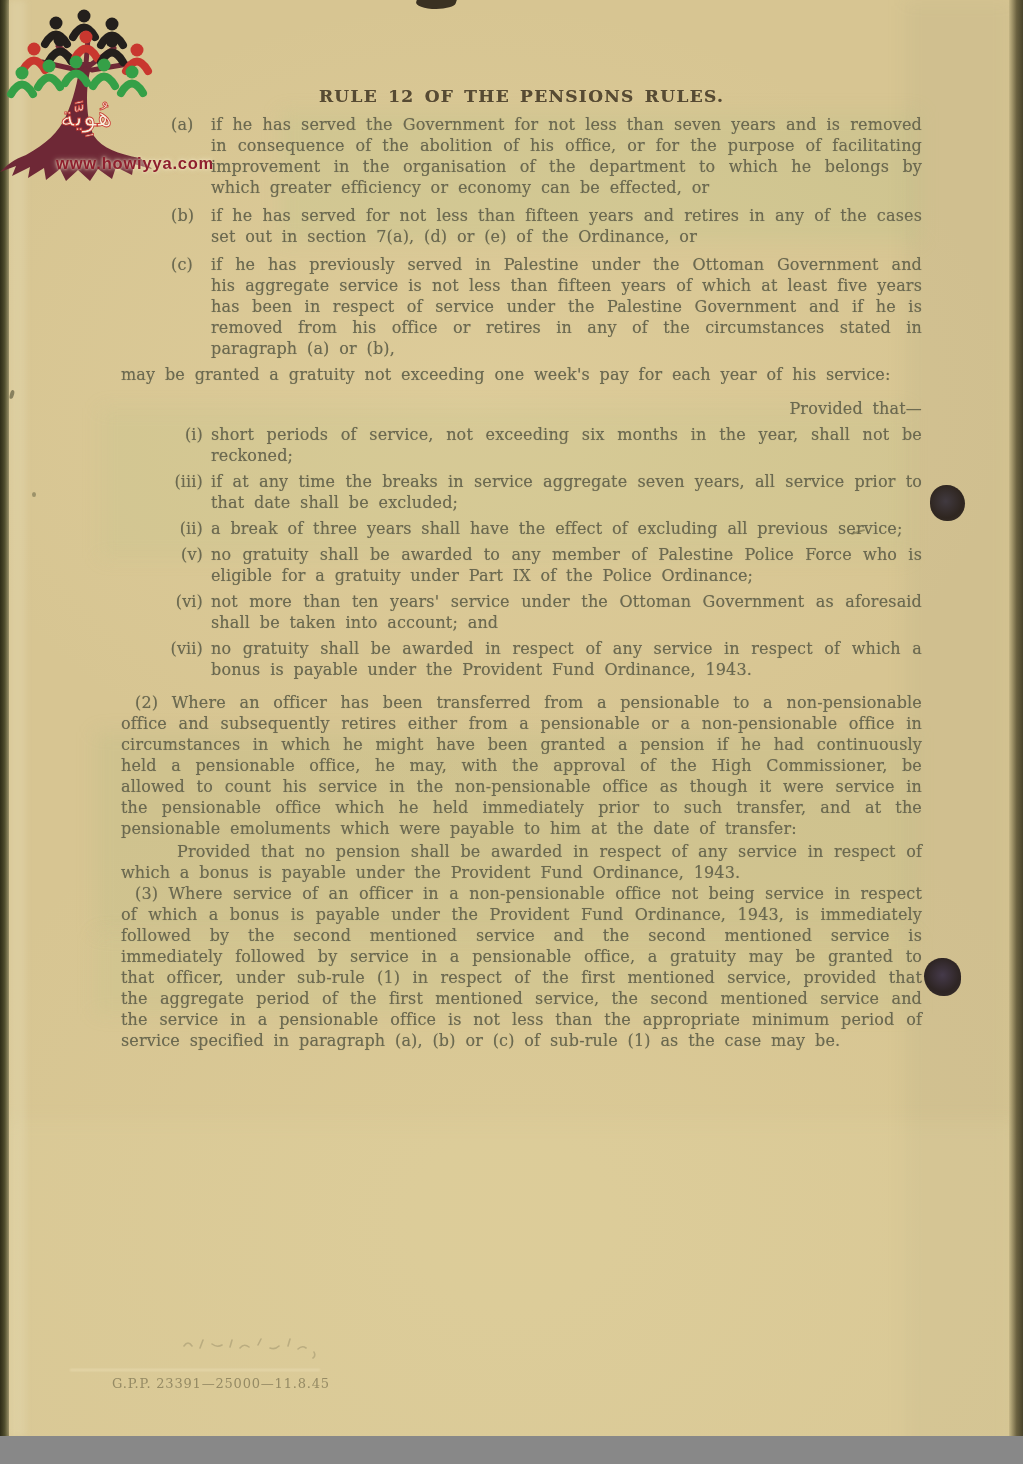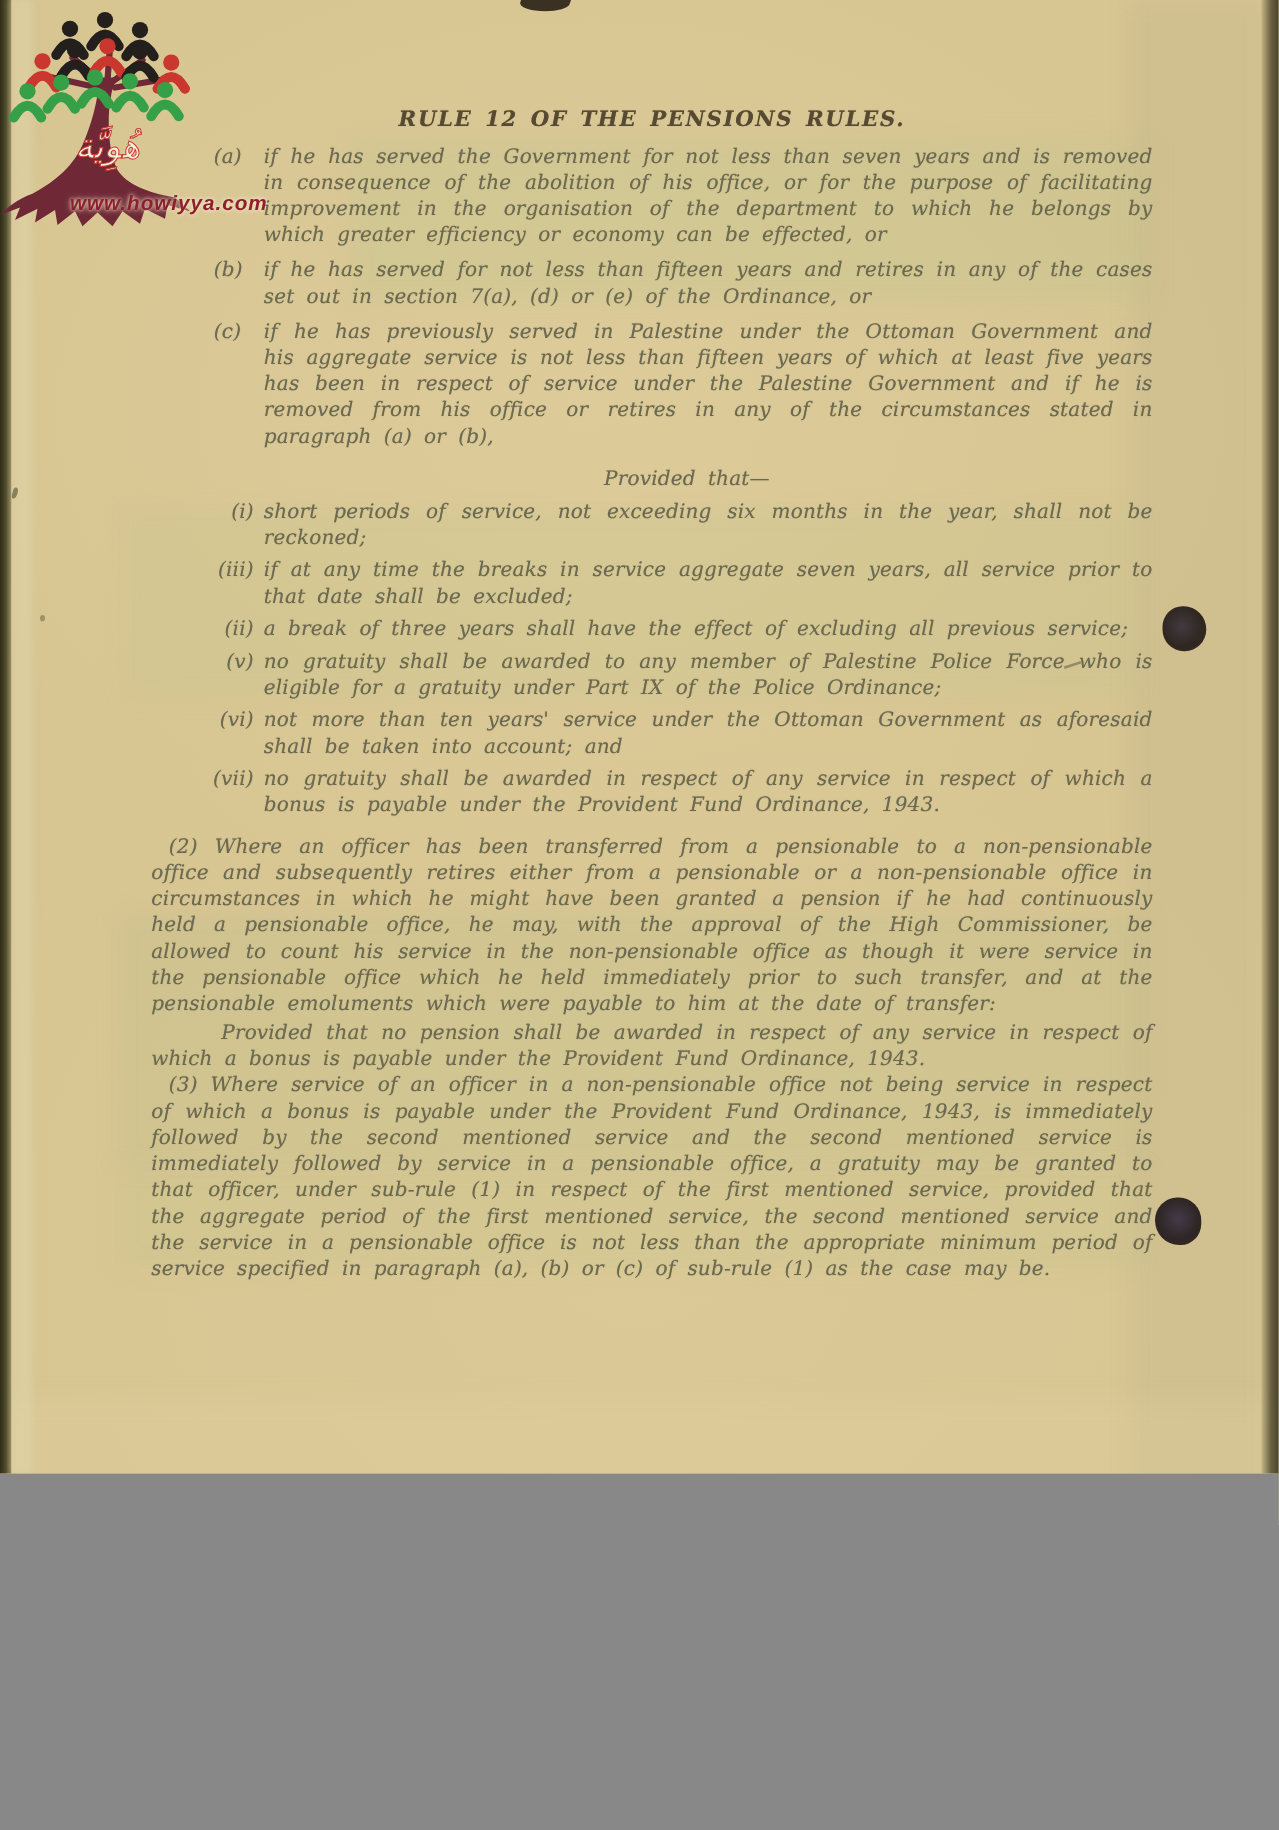--- a/index.html
+++ b/index.html
@@ -1,24 +1,23 @@
 <!DOCTYPE html>
 <html><head>
 <meta charset="utf-8">
 <style>
   * { margin:0; padding:0; box-sizing:border-box; }
   html,body { background:#888; }
   .page {
-    position:relative; width:1023px; height:1179px; overflow:hidden;
+    position:relative; width:1023px; height:1436px; overflow:hidden;
     background:
       radial-gradient(ellipse 760px 560px at 46% 28%, rgba(232,216,168,0.35), rgba(232,216,168,0) 72%),
       radial-gradient(ellipse 800px 700px at 50% 85%, rgba(228,214,164,0.28), rgba(228,214,164,0) 75%),
       #d7c592;
     font-family:"DejaVu Serif","Liberation Serif",serif;
-    font-style:italic;
   }
   .patch { position:absolute; pointer-events:none; filter:blur(9px); }
   .patch.p1 { left:280px; top:112px; width:640px; height:130px; background:rgba(184,194,136,0.22); }
   .patch.p2 { left:100px; top:408px; width:810px; height:150px; background:rgba(184,194,136,0.15); }
   .patch.p3 { left:95px;  top:732px; width:820px; height:200px; background:rgba(172,182,126,0.18); }
   .patch.p4 { left:95px;  top:934px; width:820px; height:80px;  background:rgba(178,188,130,0.14); }
   .patch.p5 { left:905px; top:0;     width:105px; height:1464px;background:rgba(148,148,118,0.10); }
   .patch.p6 { left:0;     top:1120px;width:1023px;height:344px; background:rgba(226,212,162,0.22); }
 
   .edge-left  { position:absolute; left:0; top:0; width:9px; height:100%;
@@ -53,21 +52,21 @@
     margin-top:86px; text-align:center; font-weight:bold;
     font-size:17px; letter-spacing:1.3px; color:#564a33; word-spacing:3px;
     text-shadow:0 0 0.6px rgba(86,74,51,0.6);
   }
   .intro { margin-top:17px; }
   .rule-no { border-bottom:1px solid rgba(107,105,80,0.7); padding-bottom:1px; }
   .item  { position:relative; padding-left:90px; margin-top:7px; }
   .item .lbl { position:absolute; left:50px; top:0; width:38px; text-align:left; }
   .prov .lbl { left:24px; width:62px; text-align:right; padding-right:4px; }
   .cont  { margin-top:5px; }
-  .prov-head { margin-top:13px; padding-left:56px; text-align:center; }
+  .prov-head { margin-top:13px; padding-left:56px; text-align:right; }
   .prov  { margin-top:5px; }
   .para2 { margin-top:12px; text-indent:14px; }
   .para2b{ margin-top:2px;  text-indent:56px; }
   .para3 { text-indent:14px; }
 
   
   .dot { position:absolute; }
   .dot.d1 { left:930px; top:485px; width:35px; height:36px;
             background:radial-gradient(circle at 45% 45%, #413a40 0%, #2f2620 60%, #38302a 100%);
             border-radius:47% 53% 50% 50%; }
@@ -154,20 +153,21 @@
     </div>
     <div class="item">
       <span class="lbl">(b)</span>
       <span>if he has served for not less than fifteen years and retires in any of the cases set out in section 7(a), (d) or (e) of the Ordinance, or</span>
     </div>
     <div class="item">
       <span class="lbl">(c)</span>
       <span>if he has previously served in Palestine under the Ottoman Government and his aggregate service is not less than fifteen years of which at least five years has been in respect of service under the Palestine Government and if he is removed from his office or retires in any of the circumstances stated in paragraph (a) or (b),</span>
     </div>
 
+    <div class="cont">may be granted a gratuity not exceeding one week's pay for each year of his service:</div>
 
     <div class="prov-head">Provided that—</div>
 
     <div class="item prov">
       <span class="lbl">(i)</span>
       <span>short periods of service, not exceeding six months in the year, shall not be reckoned;</span>
     </div>
     <div class="item prov">
       <span class="lbl">(iii)</span>
       <span>if at any time the breaks in service aggregate seven years, all service prior to that date shall be excluded;</span>

